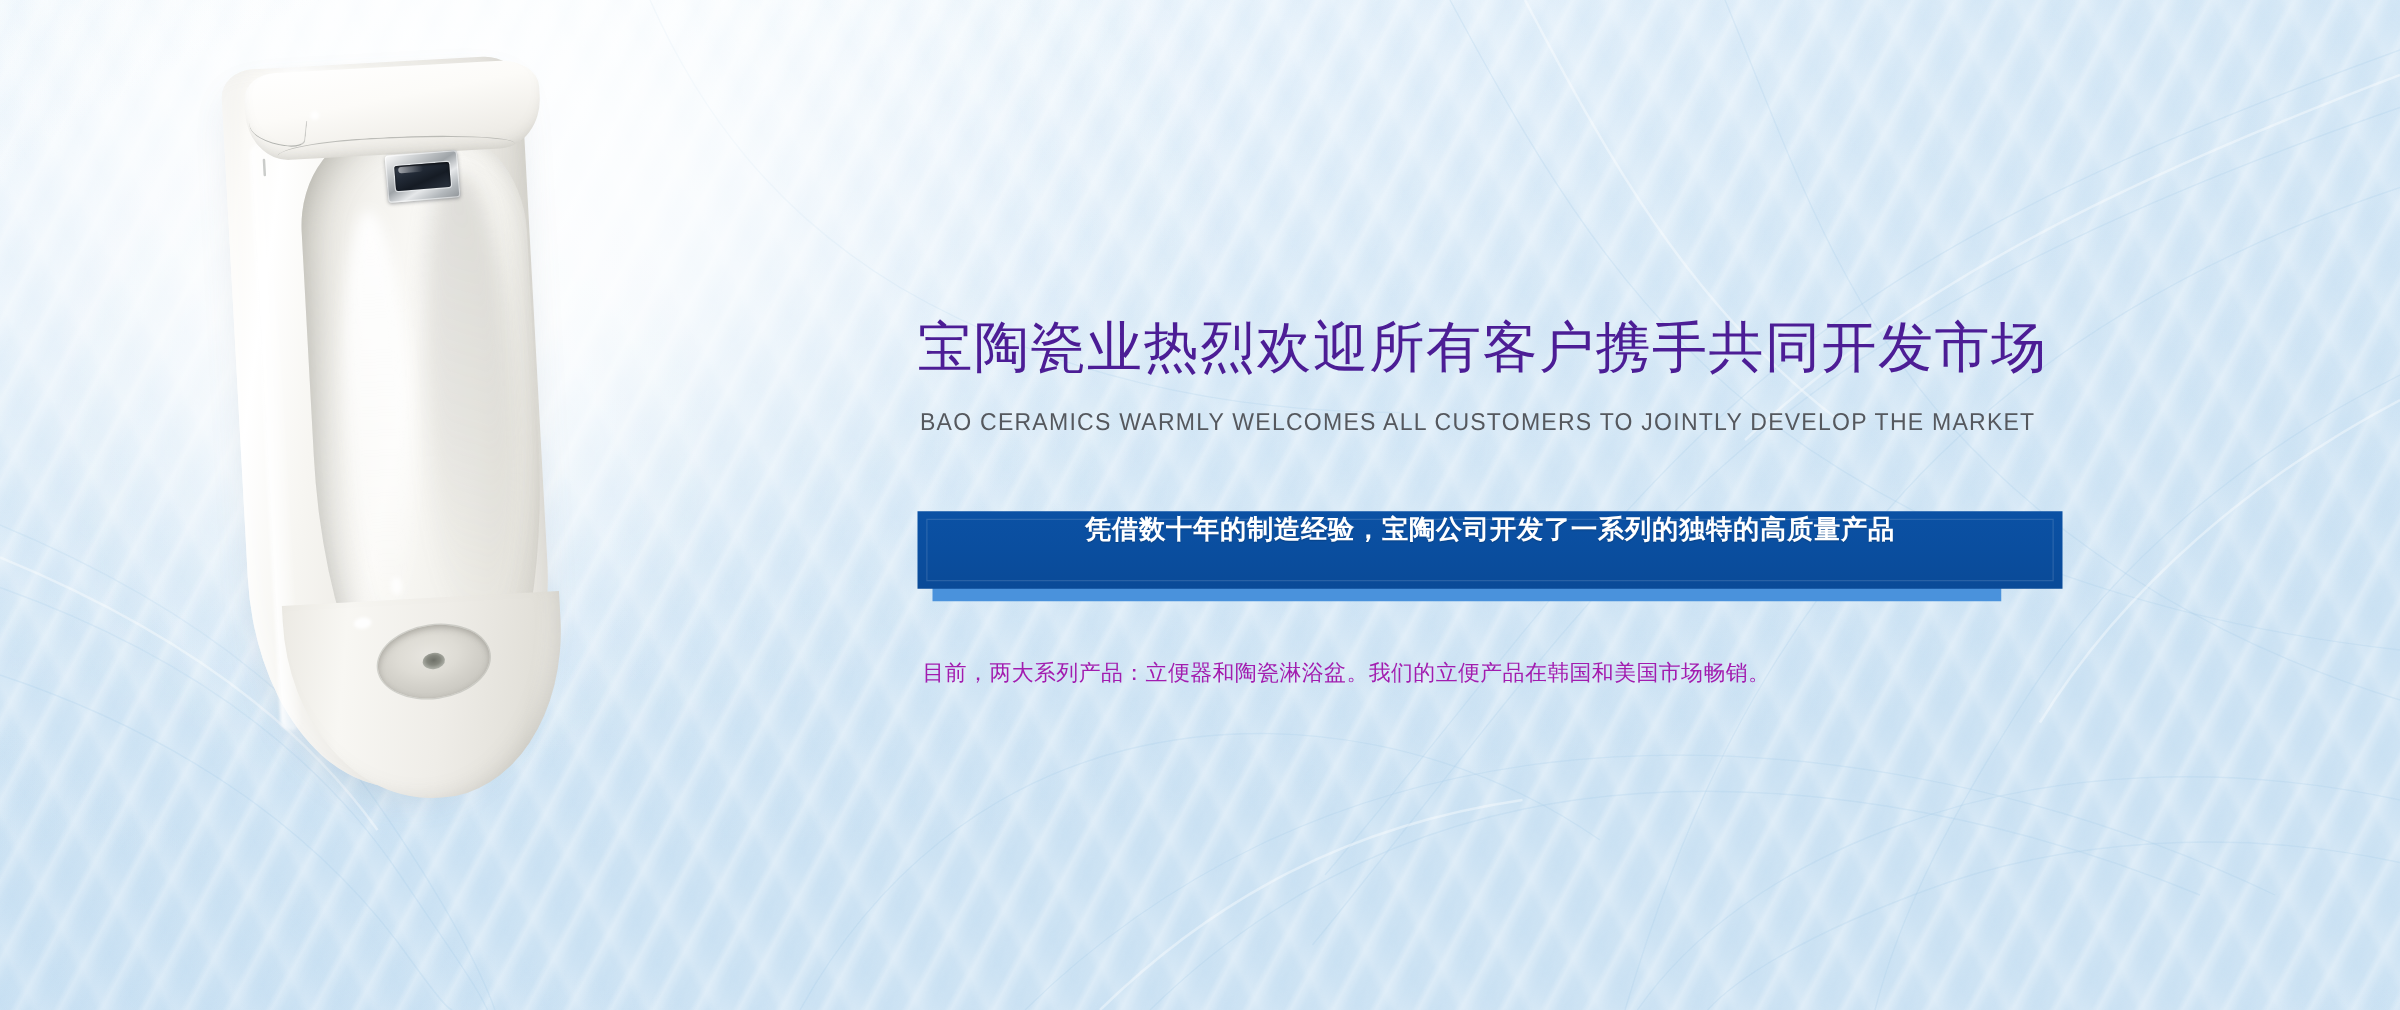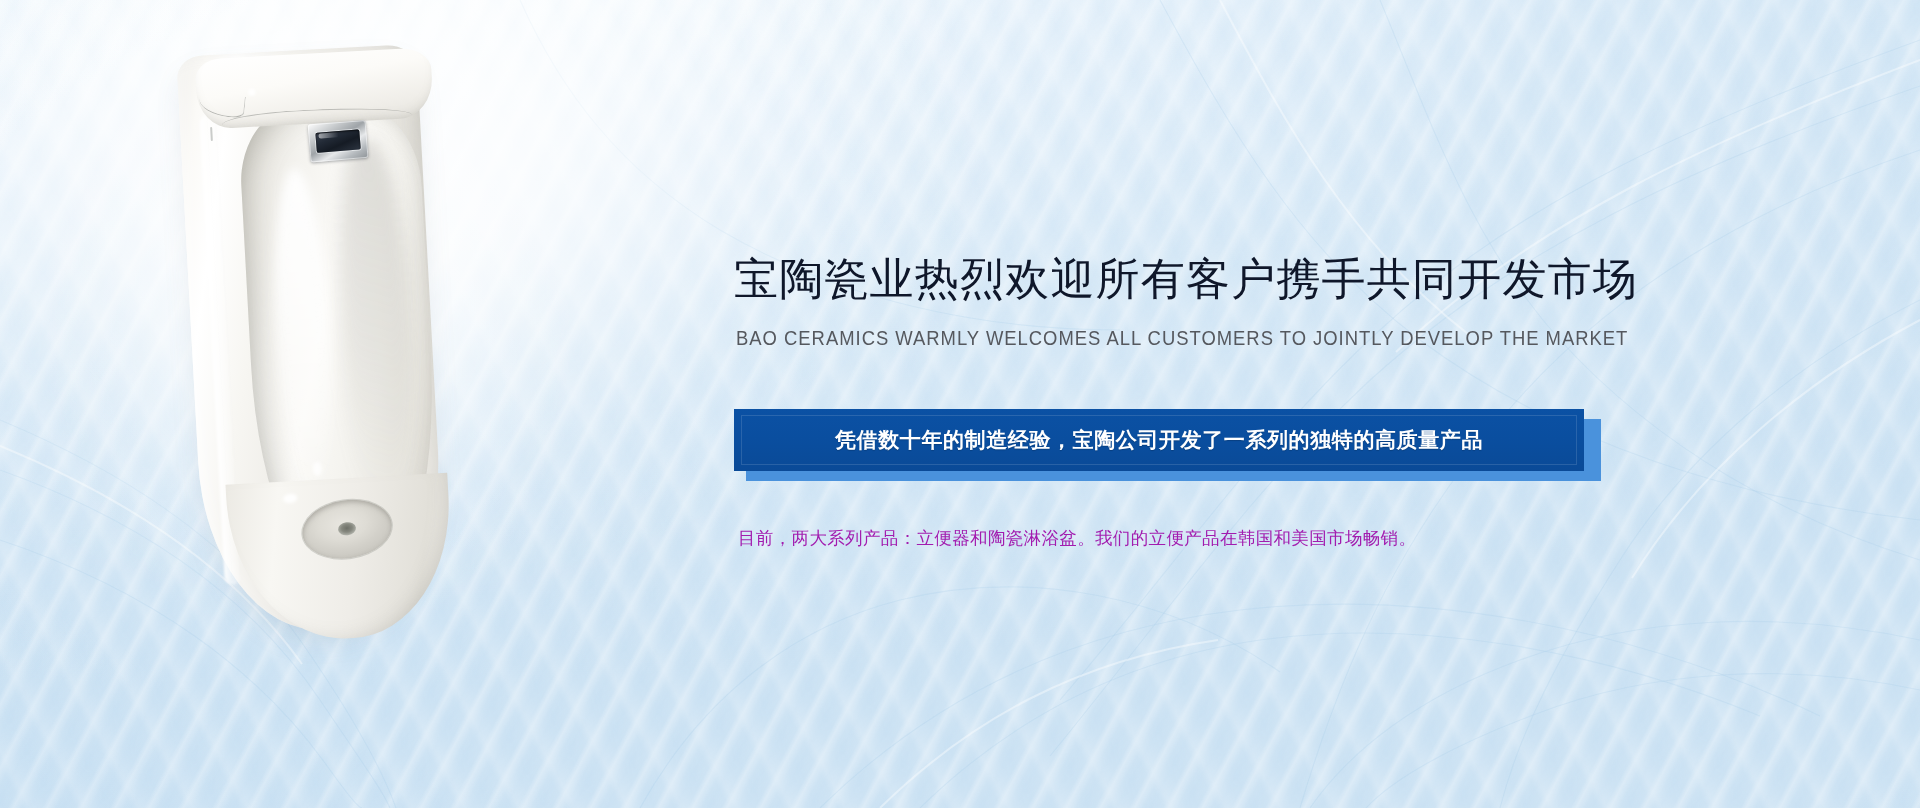--- a/index.html
+++ b/index.html
@@ -270,21 +270,21 @@
     position:absolute;
     left:726px; top:0;
     width:900px; height:808px;
   }
   .headline{
     position:absolute;
     left:8px; top:256px;
     width:884px;
     font-size:44px;
     line-height:1.06;
-    color:#0f172a;
+    color:#4c1d95;
     letter-spacing:1.2px;
     white-space:nowrap;
     font-weight:400;
   }
   .subhead{
     position:absolute;
     left:10px; top:327px;
     width:884px;
     font-size:19.5px;
     line-height:1.2;
@@ -304,23 +304,23 @@
   }
   .callout-shadow{
     position:absolute;
     left:12px; top:10px;
     width:855px; height:62px;
     background:#4a92dc;
   }
   .callout-box{
     position:absolute;
     left:0; top:0;
-    width:850px; height:62px;
+    width:916px; height:62px;
     background:linear-gradient(180deg,#0b51a4 0%,#0a4e9f 48%,#0a4a97 100%);
-    display:flex; align-items:center; justify-content:center;
+    display:flex; justify-content:center;
   }
   .callout-rule{
     position:absolute;
     left:7px; top:6px; right:7px; bottom:6px;
     border:1px solid rgba(255,255,255,.13);
     pointer-events:none;
   }
   .callout-text{
     position:relative;
     font-size:21px;

